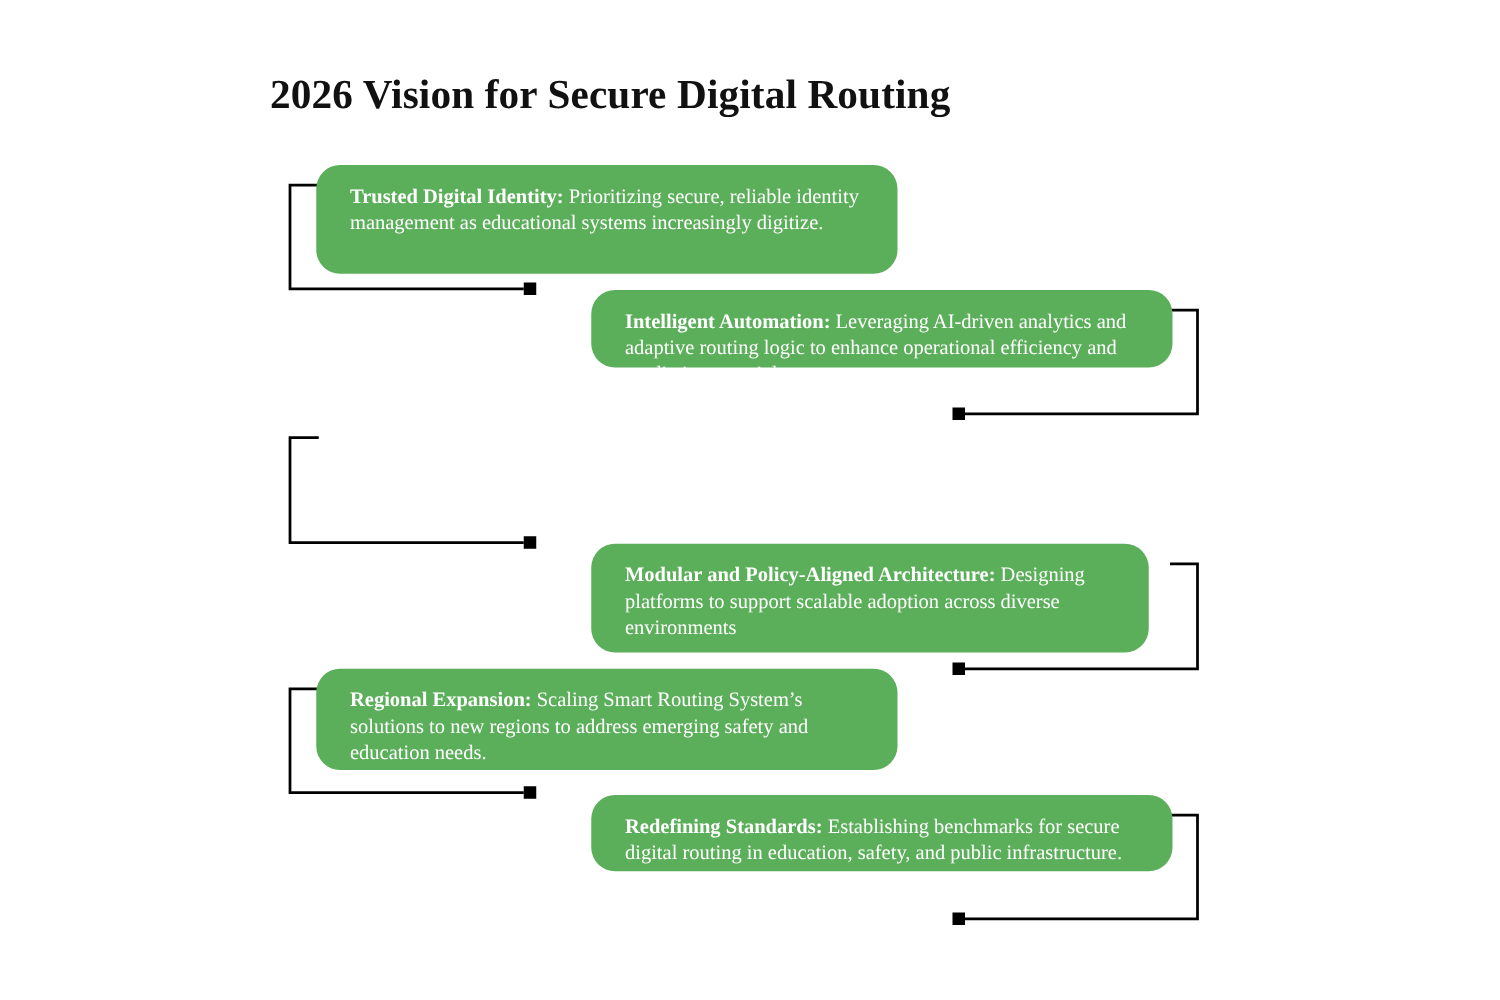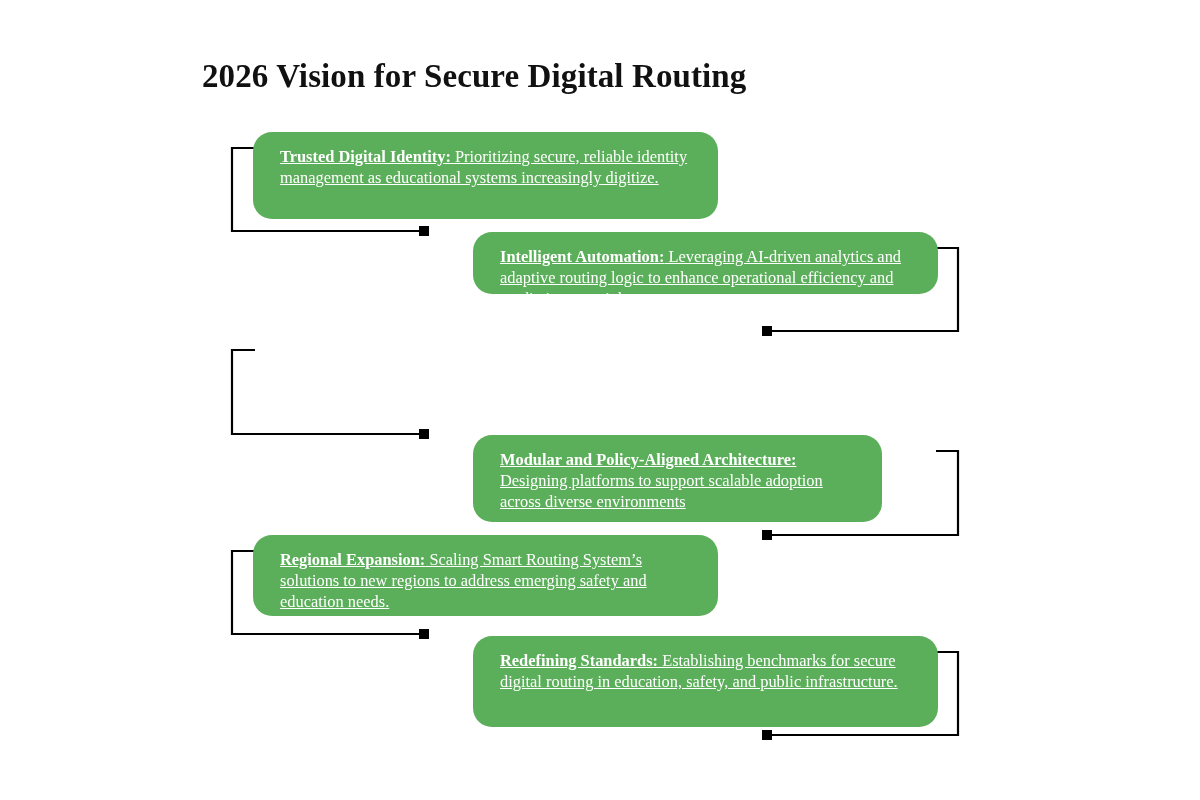--- a/index.html
+++ b/index.html
@@ -18,21 +18,21 @@
   #canvas {
     position: absolute;
     left: 0; top: 0;
     width: 1200px;
     height: 800px;
   }
 
   
   #title {
     position: absolute;
-    left: 202px;
+    left: 216px;
     top: 56px;
     font-family: "Liberation Serif", "DejaVu Serif", serif;
     font-size: 33px;
     font-weight: bold;
     color: #111111;
     letter-spacing: 0.1px;
     white-space: nowrap;
     line-height: 40px;
   }
 
@@ -60,21 +60,20 @@
     background: #5CAF5A;
     border-radius: 19px;
     z-index: 2;
     padding: 14px 26px 12px 27px;
   }
   .node .body {
     font-family: "Liberation Serif", "DejaVu Serif", serif;
     font-size: 16.4px;
     line-height: 21.2px;
     color: #ffffff;
-    text-decoration: underline;
   }
   .node .lead {
     font-weight: bold;
   }
 </style>
 </head>
 <body>
 
 <div id="canvas">
 
@@ -103,25 +102,25 @@
 
   <div class="node" style="left:253px; top:132px; width:465px; height:87px;">
     <div class="body"><span class="lead">Trusted Digital Identity:</span><span> Prioritizing secure, reliable identity management as educational systems increasingly digitize.</span></div>
   </div>
 
   <div class="node" style="left:473px; top:232px; width:465px; height:62px;">
     <div class="body"><span class="lead">Intelligent Automation:</span><span> Leveraging AI-driven analytics and adaptive routing logic to enhance operational efficiency and predictive oversight.</span></div>
   </div>
 
 
-  <div class="node" style="left:473px; top:435px; width:409px; height:87px;">
+  <div class="node" style="left:473px; top:435px; width:446px; height:87px;">
     <div class="body"><span class="lead">Modular and Policy-Aligned Architecture:</span><span> Designing platforms to support scalable adoption across diverse environments</span></div>
   </div>
 
   <div class="node" style="left:253px; top:535px; width:465px; height:81px;">
     <div class="body"><span class="lead">Regional Expansion:</span><span> Scaling Smart Routing System’s solutions to new regions to address emerging safety and education needs.</span></div>
   </div>
 
-  <div class="node" style="left:473px; top:636px; width:465px; height:91px;">
+  <div class="node" style="left:473px; top:636px; width:465px; height:61px;">
     <div class="body"><span class="lead">Redefining Standards:</span><span> Establishing benchmarks for secure digital routing in education, safety, and public infrastructure.</span></div>
   </div>
 
 </div>
 
 </body></html>

